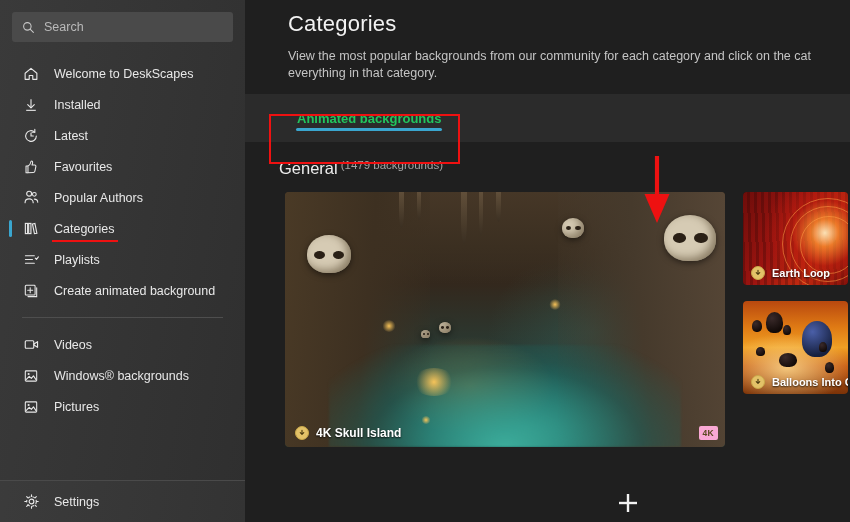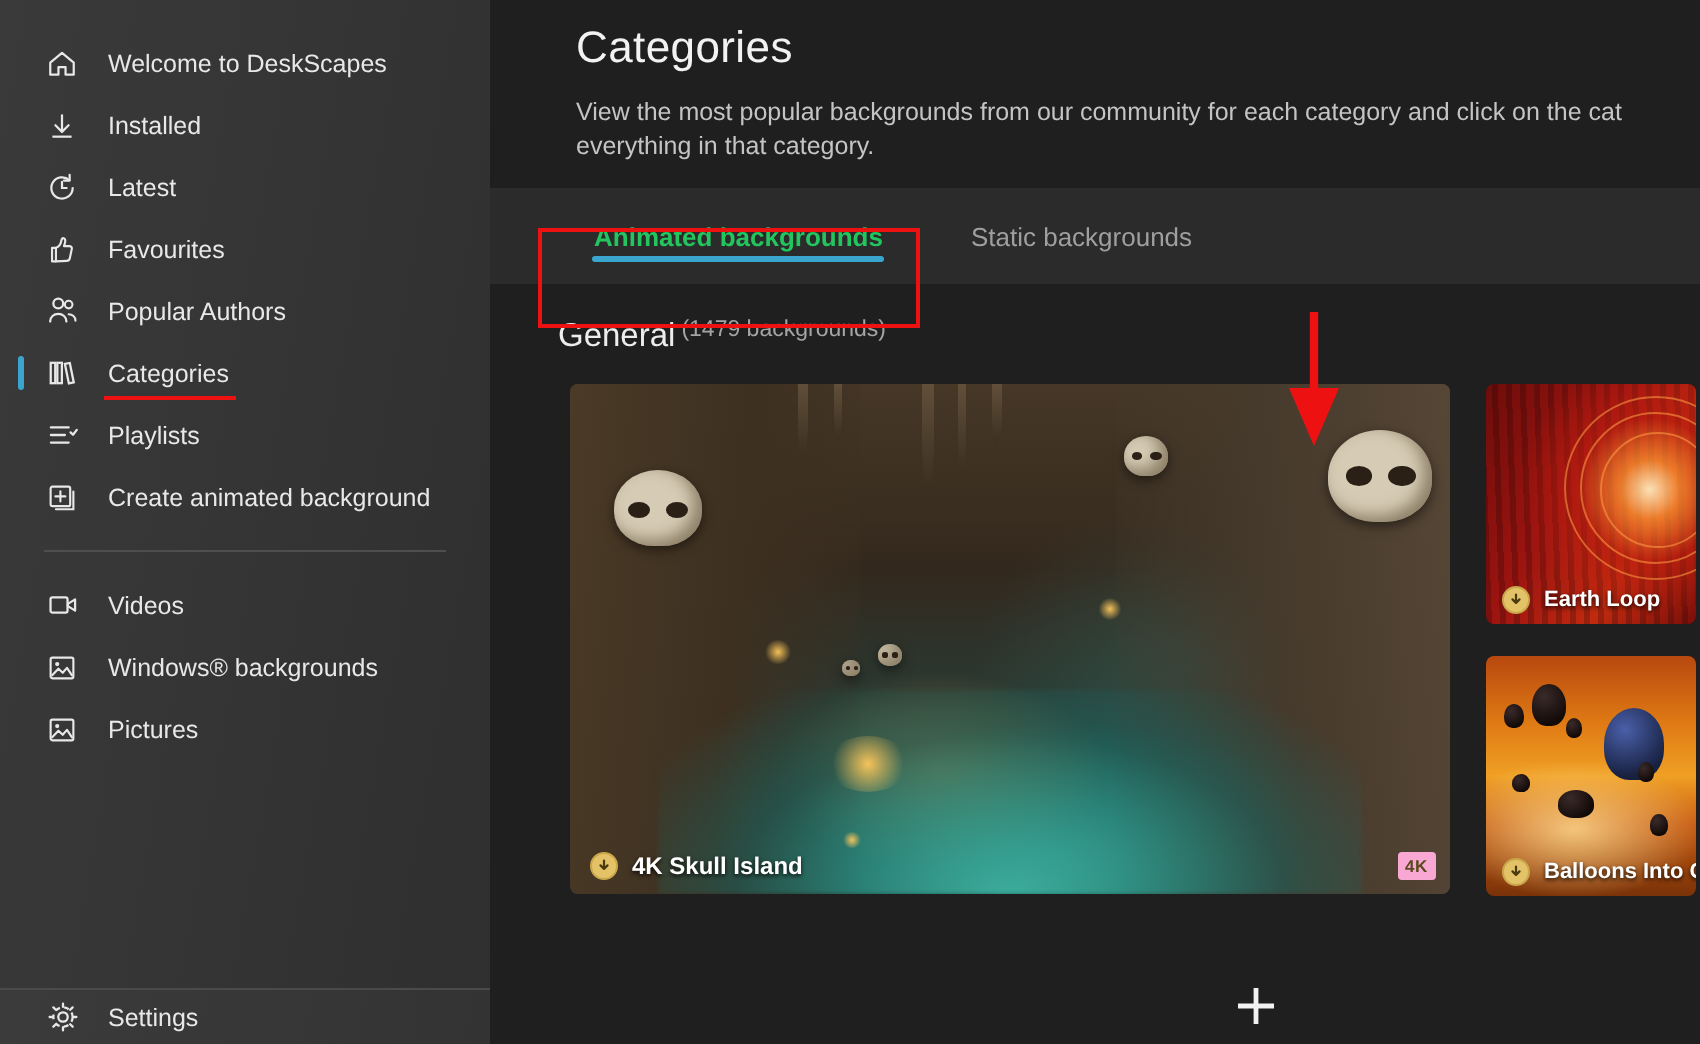--- a/index.html
+++ b/index.html
@@ -44,21 +44,21 @@
   }
   .nav-label { position: relative; white-space: nowrap; }
   .nav-item.annotated .nav-label::after {
     content: ""; position: absolute; left: -2px; right: -4px; bottom: -6px;
     height: 2px; background: #ee1111;
   }
   .nav-divider { height: 1px; background: #4e4e4e; margin: 11px 22px 11px 22px; }
 
   .settings-area {
     border-top: 1px solid #4a4a4a;
-    height: 28px; display: flex; align-items: center;
+    height: 42px; display: flex; align-items: center;
     padding-left: 22px; gap: 14px;
     color: #e8e8e8; font-size: 12.5px;
     background: rgba(255,255,255,0.025);
   }
   .settings-area .ic { width: 18px; height: 18px; display: flex; align-items: center; justify-content: center; }
 
   
   .main { flex: 1 1 auto; background: #1f1f1f; position: relative; overflow: hidden; }
 
   .page-head { padding: 11px 0 0 43px; }
@@ -94,21 +94,21 @@
   .section-title { font-size: 16.5px; color: #ededed; }
   .section-count { font-size: 11.5px; color: #a4a4a4; }
 
   
   .grid { position: relative; margin-top: 14px; padding-left: 40px; display: flex; gap: 18px; }
   .card {
     position: relative; border-radius: 4px; overflow: hidden;
     background: #111; flex: 0 0 auto;
   }
   .card.big { width: 440px; height: 255px; text-align: right; }
-  .card.small { width: 105px; height: 120px; }
+  .card.small { width: 105px; height: 93px; }
   .card-label {
     position: absolute; left: 0; bottom: 0; right: 0;
     height: 28px; display: flex; align-items: center; gap: 7px;
     padding-left: 10px;
     color: #fff; font-size: 12px; font-weight: bold;
     text-shadow: 0 1px 2px rgba(0,0,0,.85);
     white-space: nowrap;
   }
   .card.small .card-label { font-size: 11px; padding-left: 8px; height: 24px; }
   .dl-badge {
@@ -186,20 +186,31 @@
   .arrow-anno { position: absolute; left: 640px; top: 156px; z-index: 40; pointer-events: none; }
   .cursor-plus { position: absolute; left: 617px; top: 492px; z-index: 45; pointer-events: none; }
 </style>
 </head>
 <body>
 
 <div class="app">
 
   <div class="sidebar">
 
+    <div class="search-wrap">
+      <div class="search-box">
+        <span class="sb-icon">
+          <svg width="13" height="13" viewBox="0 0 16 16">
+              <circle cx="6.6" cy="6.6" r="4.6" fill="none" stroke="#c8c8c8" stroke-width="1.3"></circle>
+              <line x1="10" y1="10" x2="14" y2="14" stroke="#c8c8c8" stroke-width="1.3" stroke-linecap="round"></line>
+            </svg>
+        </span>
+        <span class="ph">Search</span>
+      </div>
+    </div>
 
     <div class="nav">
 
       <div class="nav-item">
         <span class="ic">
           <svg width="16" height="16" viewBox="0 0 18 18">
               <path d="M2.4 8.2 9 2.7l6.6 5.5V15H11v-4.3H7V15H2.4z" fill="none" stroke="#e8e8e8" stroke-width="1.25" stroke-linejoin="round"></path>
             </svg>
         </span>
         <span class="nav-label">Welcome to DeskScapes</span>
@@ -338,23 +349,20 @@
     <div class="page-head">
       <div class="page-title">Categories</div>
       <div class="page-desc">View the most popular backgrounds from our community for each category and click on the cat
 everything in that category.</div>
     </div>
 
     <div class="tabbar">
       <div class="tab active">
         <span class="tab-label">Animated backgrounds</span>
         <span class="tab-underline"></span>
-      </div>
-      <div class="tab">
-        <span class="tab-label">Static backgrounds</span>
       </div>
     </div>
 
     <div class="section-head">
       <span class="section-title">General</span>
       <span class="section-count">(1479 backgrounds)</span>
     </div>
 
     <div class="grid">
 

